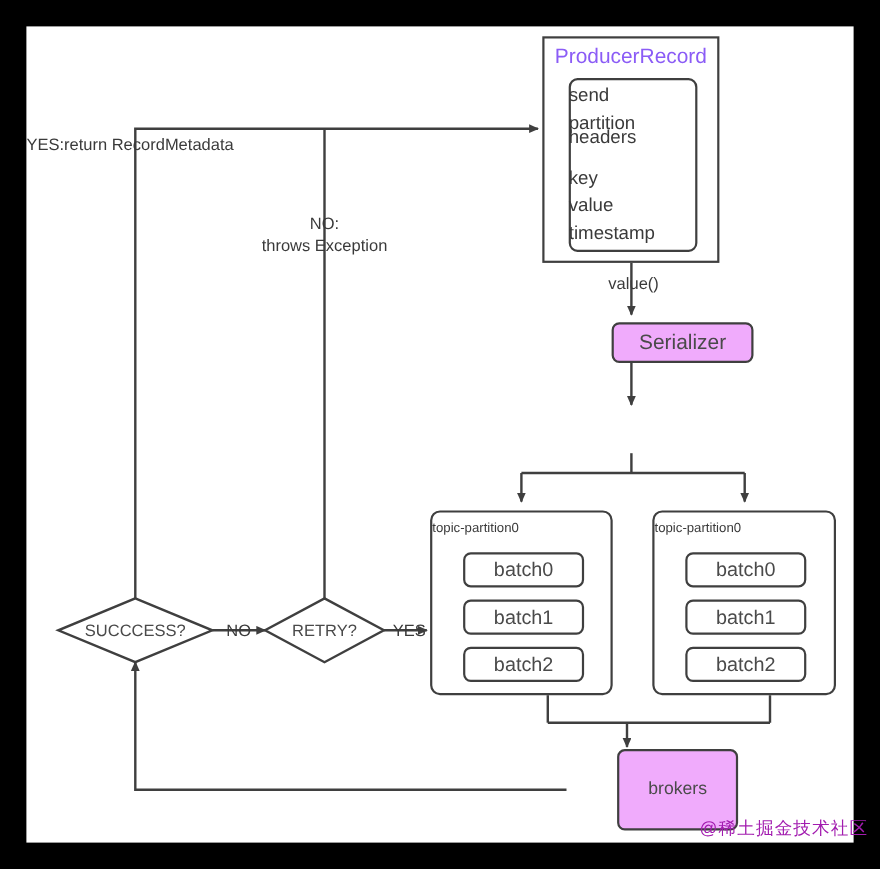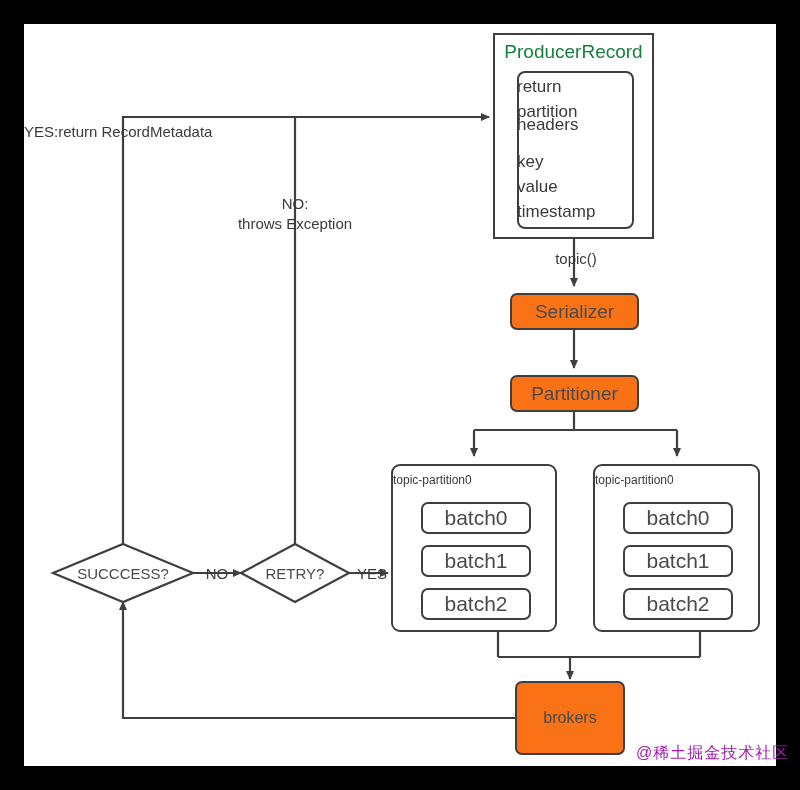--- a/index.html
+++ b/index.html
@@ -4,33 +4,33 @@
 <style>
   html,body{margin:0;padding:0;background:#000;}
   #root{
     position:relative;width:800px;height:790px;background:#000;overflow:hidden;
     font-family:"Liberation Sans","DejaVu Sans",sans-serif;
   }
   #canvas{
     position:absolute;left:24px;top:24px;width:752px;height:742px;background:#fff;
   }
   #svg{position:absolute;left:0;top:0;width:752px;height:742px;}
-  .node{position:absolute;box-sizing:border-box;background:#f97316;border:2px solid #3f3f3f;
-        display:flex;align-items:center;justify-content:center;color:#4a4a4a;}
+  .node{position:absolute;box-sizing:border-box;background:#f0abfc;border:2px solid #3f3f3f;
+        display:flex;align-items:center;justify-content:center;color:#4a4a4a;margin-left:46px;}
   .node.rounded{border-radius:7px;}
   .pr-outer{left:469px;top:9px;width:161px;height:206px;border:2px solid #3f3f3f;background:#fff;
             position:absolute;box-sizing:border-box;display:block;}
-  .pr-title{position:absolute;left:0;top:6px;width:100%;text-align:center;font-size:19px;color:#15803d;}
+  .pr-title{position:absolute;left:0;top:6px;width:100%;text-align:center;font-size:19px;color:#8b5cf6;}
   .pr-inner{position:absolute;left:22px;top:36px;width:117px;height:158px;border:2px solid #3f3f3f;
             border-radius:8px;background:#fff;box-sizing:border-box;}
   .pr-field{position:absolute;left:22px;font-size:17px;color:#3a3a3a;white-space:nowrap;}
   .tp-box{position:absolute;box-sizing:border-box;border:2px solid #3f3f3f;border-radius:9px;background:#fff;}
   .tp-title{position:absolute;left:0;top:7px;width:100%;text-align:left;font-size:12px;color:#3a3a3a;}
   .batch{position:absolute;box-sizing:border-box;border:2px solid #3f3f3f;border-radius:7px;background:#fff;
-         display:flex;align-items:center;justify-content:center;font-size:21px;color:#4a4a4a;}
+         display:flex;align-items:center;justify-content:center;font-size:18px;color:#4a4a4a;}
   .diamond-wrap{position:absolute;}
   .diamond-txt{position:absolute;left:0;top:0;width:100%;height:100%;
                display:flex;align-items:center;justify-content:center;font-size:15px;color:#4a4a4a;}
   .edge-label{position:absolute;font-size:15px;color:#3a3a3a;white-space:pre;text-align:center;line-height:1.3;}
   .watermark{position:absolute;font-size:16px;color:#a21caf;white-space:nowrap;letter-spacing:1px;}
 </style>
 </head>
 <body>
 
 <div id="root">
@@ -69,33 +69,32 @@
         <path d="M325,549 L364,549" marker-end="url(#ah)"></path>
 
         <path d="M99,520 L169,549 L99,578 L29,549 Z"></path>
         <path d="M271,520 L325,549 L271,578 L217,549 Z"></path>
       </g>
     </svg>
 
     <div class="pr-outer">
       <div class="pr-title">ProducerRecord</div>
       <div class="pr-inner"></div>
-      <div class="pr-field" style="top:42px">return</div>
+      <div class="pr-field" style="top:42px">send</div>
       <div class="pr-field" style="top:67px">partition</div>
       <div class="pr-field" style="top:80px">headers</div>
       <div class="pr-field" style="top:117px">key</div>
       <div class="pr-field" style="top:142px">value</div>
       <div class="pr-field" style="top:167px">timestamp</div>
     </div>
 
-    <div class="edge-label" style="left:512px;top:225px;width:80px;">topic()</div>
+    <div class="edge-label" style="left:512px;top:225px;width:80px;">value()</div>
 
     <div class="node rounded" style="left:486px;top:269px;width:129px;height:37px;font-size:19px;">Serializer</div>
 
-    <div class="node rounded" style="left:486px;top:351px;width:129px;height:37px;font-size:19px;">Partitioner</div>
 
     <div class="tp-box" style="left:367px;top:440px;width:166px;height:168px;">
       <div class="tp-title">topic-partition0</div>
       <div class="batch" style="left:28px;top:36px;width:110px;height:32px;">batch0</div>
       <div class="batch" style="left:28px;top:79px;width:110px;height:32px;">batch1</div>
       <div class="batch" style="left:28px;top:122px;width:110px;height:32px;">batch2</div>
     </div>
 
     <div class="tp-box" style="left:569px;top:440px;width:167px;height:168px;">
       <div class="tp-title">topic-partition0</div>

